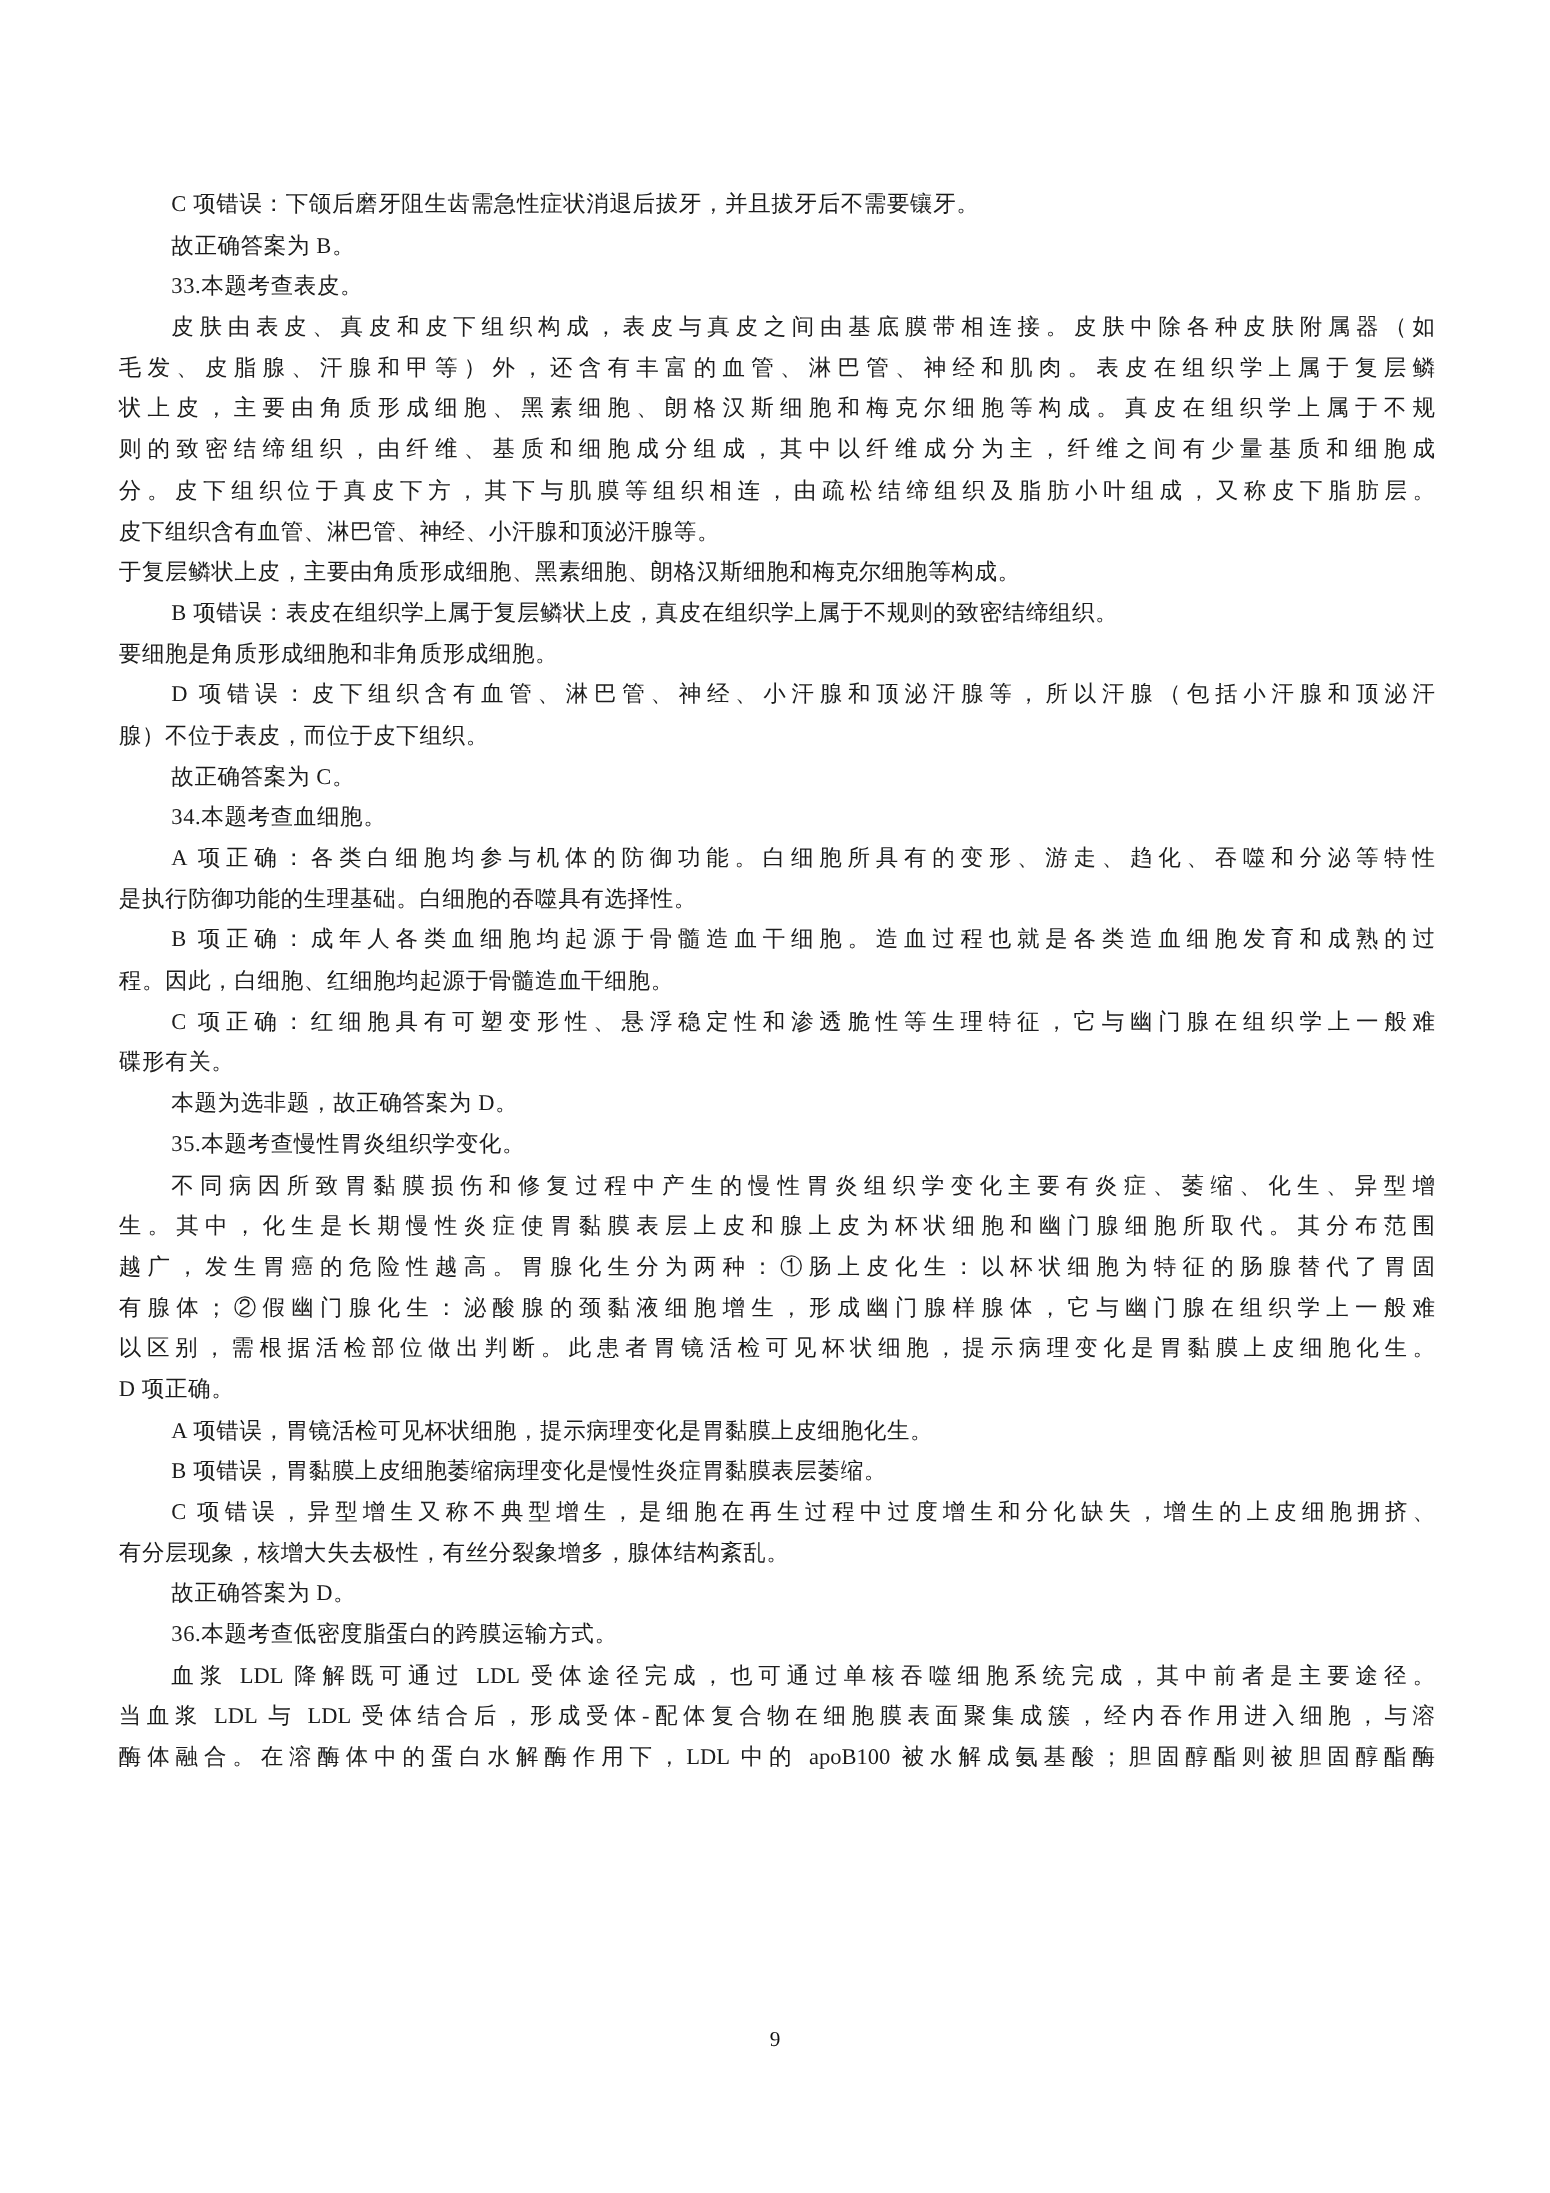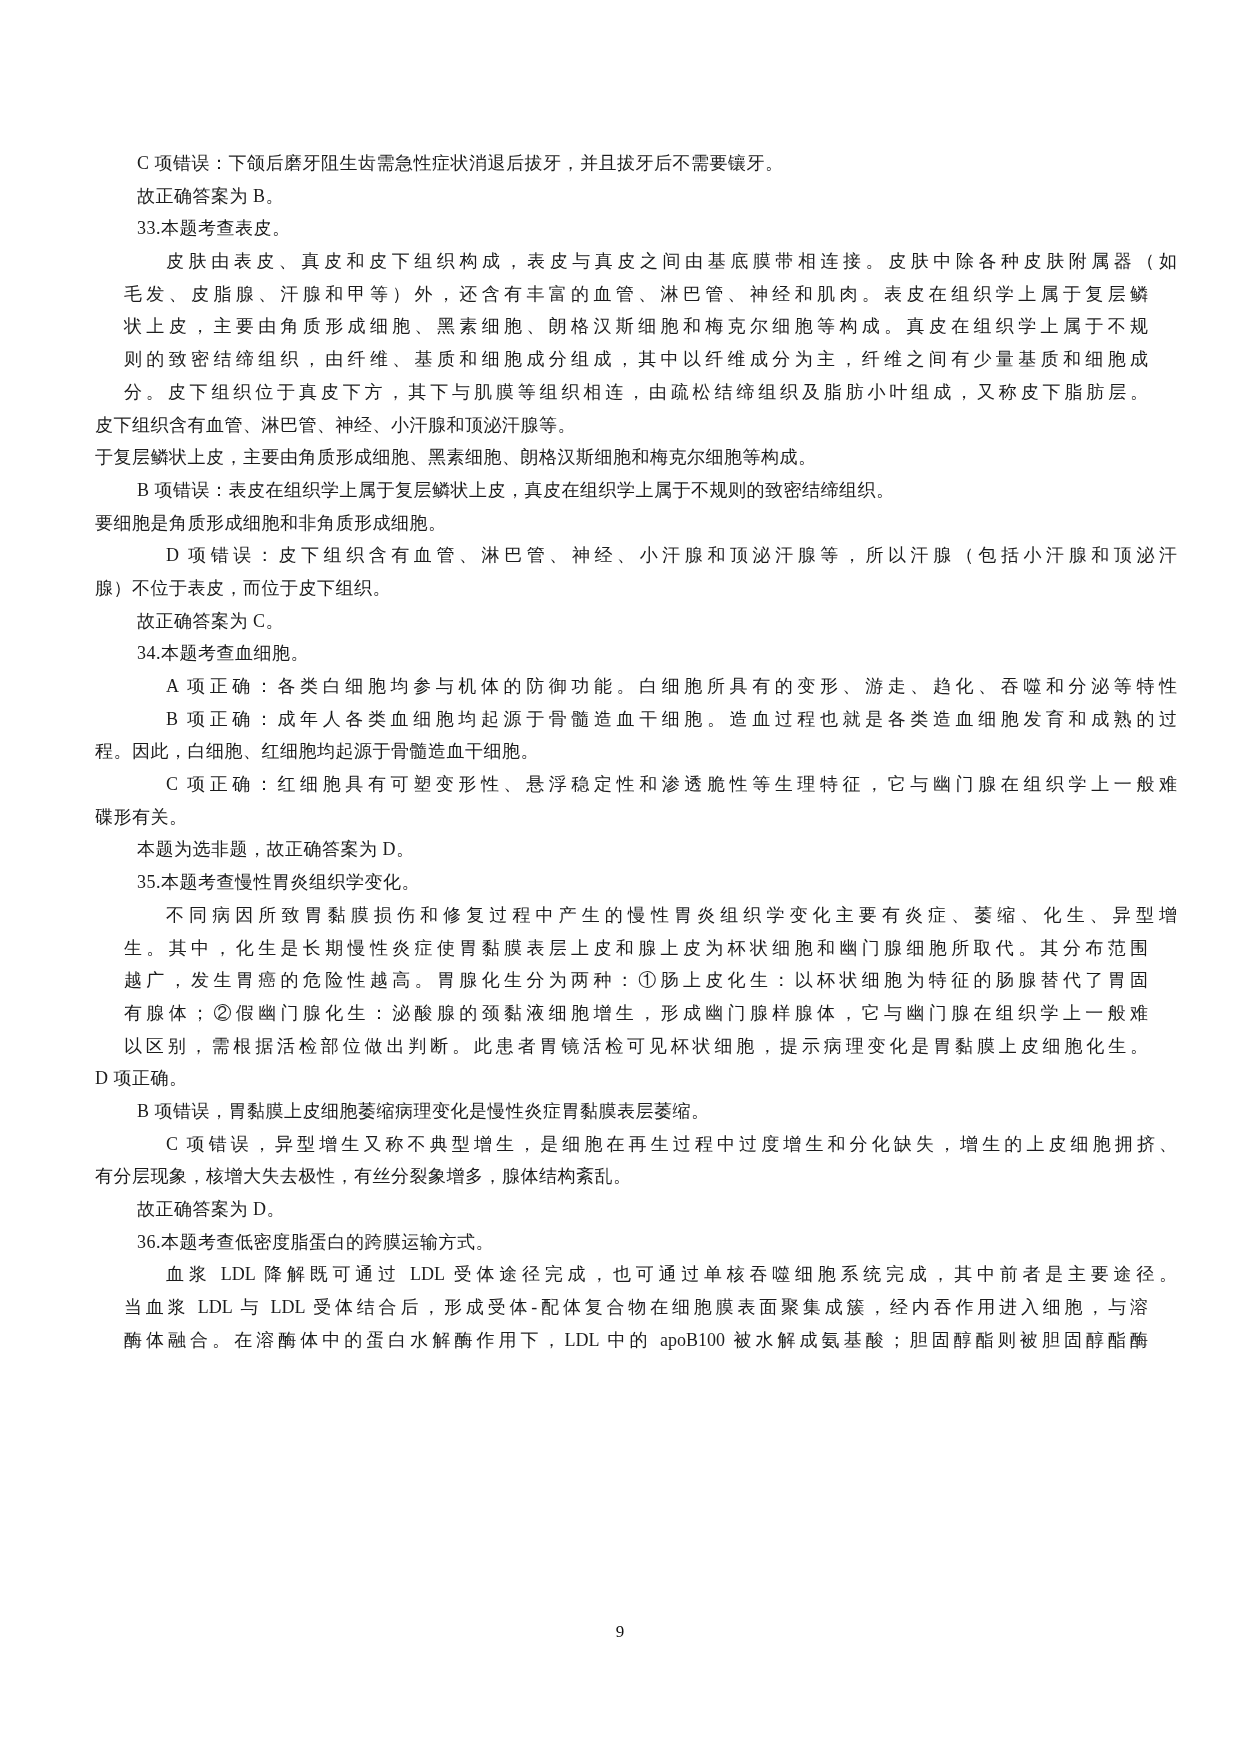--- a/index.html
+++ b/index.html
@@ -31,21 +31,20 @@
     height: 32.7px;
     white-space: nowrap;
     text-align: left;
     letter-spacing: 0.5px;
   }
   .line.justify {
     white-space: normal;
     text-align: justify;
     text-align-last: justify;
     letter-spacing: 0;
-    margin-left: 29px;
   }
   .line.indent {
     padding-left: 42px;
   }
   .line.justify.indent {
     padding-left: 42px;
     width: 1011px;
   }
   .footer {
     position: absolute;
@@ -72,32 +71,34 @@
       <div class="line justify">分。皮下组织位于真皮下方，其下与肌膜等组织相连，由疏松结缔组织及脂肪小叶组成，又称皮下脂肪层。</div>
       <div class="line">皮下组织含有血管、淋巴管、神经、小汗腺和顶泌汗腺等。</div>
       <div class="line">于复层鳞状上皮，主要由角质形成细胞、黑素细胞、朗格汉斯细胞和梅克尔细胞等构成。</div>
       <div class="line indent">B 项错误：表皮在组织学上属于复层鳞状上皮，真皮在组织学上属于不规则的致密结缔组织。</div>
       <div class="line">要细胞是角质形成细胞和非角质形成细胞。</div>
       <div class="line indent justify">D 项错误：皮下组织含有血管、淋巴管、神经、小汗腺和顶泌汗腺等，所以汗腺（包括小汗腺和顶泌汗</div>
       <div class="line">腺）不位于表皮，而位于皮下组织。</div>
       <div class="line indent">故正确答案为 C。</div>
       <div class="line indent">34.本题考查血细胞。</div>
       <div class="line indent justify">A 项正确：各类白细胞均参与机体的防御功能。白细胞所具有的变形、游走、趋化、吞噬和分泌等特性</div>
+      <div class="line">是执行防御功能的生理基础。白细胞的吞噬具有选择性。</div>
       <div class="line indent justify">B 项正确：成年人各类血细胞均起源于骨髓造血干细胞。造血过程也就是各类造血细胞发育和成熟的过</div>
       <div class="line">程。因此，白细胞、红细胞均起源于骨髓造血干细胞。</div>
       <div class="line indent justify">C 项正确：红细胞具有可塑变形性、悬浮稳定性和渗透脆性等生理特征，它与幽门腺在组织学上一般难</div>
       <div class="line">碟形有关。</div>
       <div class="line indent">本题为选非题，故正确答案为 D。</div>
       <div class="line indent">35.本题考查慢性胃炎组织学变化。</div>
       <div class="line indent justify">不同病因所致胃黏膜损伤和修复过程中产生的慢性胃炎组织学变化主要有炎症、萎缩、化生、异型增</div>
       <div class="line justify">生。其中，化生是长期慢性炎症使胃黏膜表层上皮和腺上皮为杯状细胞和幽门腺细胞所取代。其分布范围</div>
       <div class="line justify">越广，发生胃癌的危险性越高。胃腺化生分为两种：①肠上皮化生：以杯状细胞为特征的肠腺替代了胃固</div>
       <div class="line justify">有腺体；②假幽门腺化生：泌酸腺的颈黏液细胞增生，形成幽门腺样腺体，它与幽门腺在组织学上一般难</div>
       <div class="line justify">以区别，需根据活检部位做出判断。此患者胃镜活检可见杯状细胞，提示病理变化是胃黏膜上皮细胞化生。</div>
       <div class="line">D 项正确。</div>
+      <div class="line indent">A 项错误，胃镜活检可见杯状细胞，提示病理变化是胃黏膜上皮细胞化生。</div>
       <div class="line indent">B 项错误，胃黏膜上皮细胞萎缩病理变化是慢性炎症胃黏膜表层萎缩。</div>
       <div class="line indent justify">C 项错误，异型增生又称不典型增生，是细胞在再生过程中过度增生和分化缺失，增生的上皮细胞拥挤、</div>
       <div class="line">有分层现象，核增大失去极性，有丝分裂象增多，腺体结构紊乱。</div>
       <div class="line indent">故正确答案为 D。</div>
       <div class="line indent">36.本题考查低密度脂蛋白的跨膜运输方式。</div>
       <div class="line indent justify">血浆 LDL 降解既可通过 LDL 受体途径完成，也可通过单核吞噬细胞系统完成，其中前者是主要途径。</div>
       <div class="line justify">当血浆 LDL 与 LDL 受体结合后，形成受体-配体复合物在细胞膜表面聚集成簇，经内吞作用进入细胞，与溶</div>
       <div class="line justify">酶体融合。在溶酶体中的蛋白水解酶作用下，LDL 中的 apoB100 被水解成氨基酸；胆固醇酯则被胆固醇酯酶</div>
     </div>
   <div class="footer">9</div>

